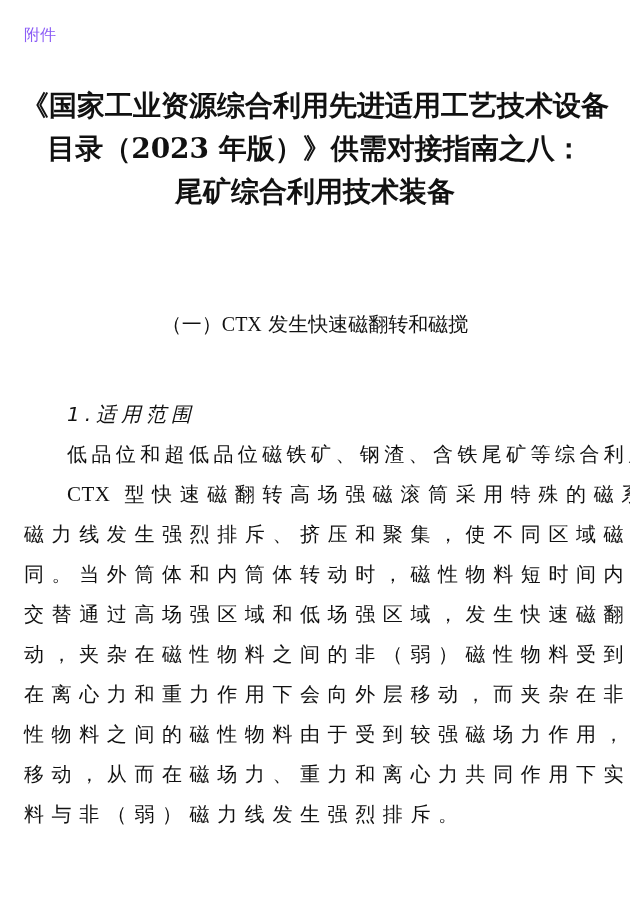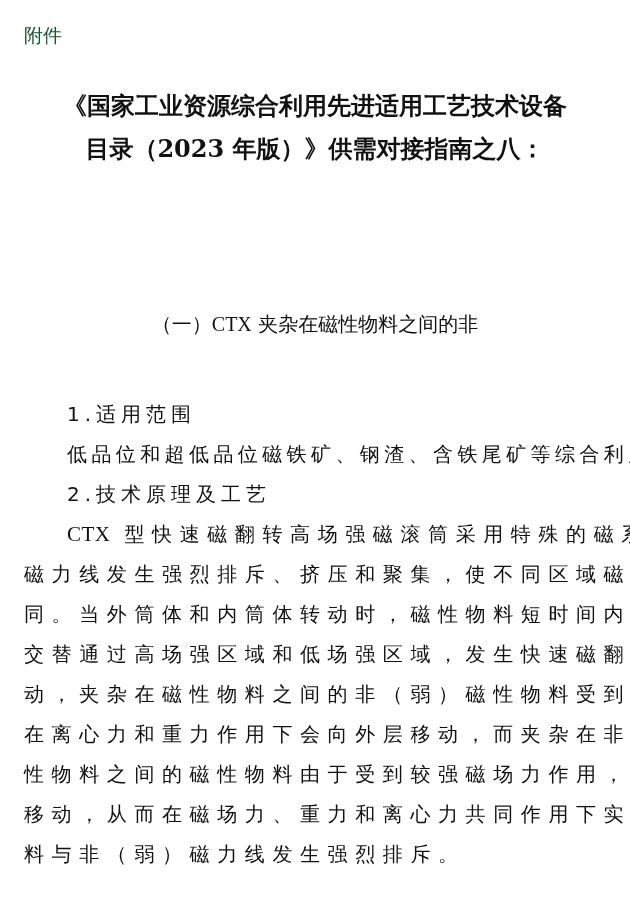--- a/index.html
+++ b/index.html
@@ -19,33 +19,33 @@
       position: absolute;
       left: 0; top: 0;
       width: 630px;
       height: 906px;
     }
     .attachment-label {
       position: absolute;
       left: 24px;
       top: 22px;
       font-family: "DejaVu Sans", "Liberation Sans", sans-serif;
-      font-size: 19px;
+      font-size: 16px;
       line-height: 26px;
-      color: #14532d;
+      color: #8b5cf6;
     }
     .doc-title {
       position: absolute;
       left: 0;
       top: 84px;
       width: 630px;
       text-align: center;
       font-family: "DejaVu Serif", "Liberation Serif", serif;
       font-weight: bold;
-      font-size: 24px;
+      font-size: 28px;
       line-height: 43px;
       color: #111;
     }
     .doc-title .title-line {
       display: block;
       white-space: nowrap;
     }
     .section-heading {
       position: absolute;
       left: 0;
@@ -69,20 +69,21 @@
       font-family: "DejaVu Sans", "Liberation Sans", sans-serif;
       font-size: 20px;
       line-height: 40px;
       letter-spacing: 7.6px;
       color: #111;
     }
     .body-block .sub-heading {
       padding-left: 43px;
       letter-spacing: 5px;
       white-space: nowrap;
+      font-style: italic;
     }
     .body-block .indent-line {
       padding-left: 43px;
       white-space: nowrap;
     }
     .body-block .para-line {
       white-space: nowrap;
     }
     .body-block .first-line {
       padding-left: 43px;
@@ -100,31 +101,31 @@
 </head>
 <body>
 
 <div class="page">
 
   <div class="attachment-label">附件</div>
 
   <div class="doc-title">
     <span class="title-line">《国家工业资源综合利用先进适用工艺技术设备</span>
     <span class="title-line">目录（2023 年版）》供需对接指南之八：</span>
+    <span class="title-line">尾矿综合利用技术装备</span>
   </div>
 
   <div class="section-heading">
-    <span>（一）</span><span class="latin">CTX</span><span> 夹杂在磁性物料之间的非</span>
+    <span>（一）</span><span class="latin">CTX</span><span> 发生快速磁翻转和磁搅</span>
   </div>
 
   <div class="body-block">
     <div class="sub-heading">1.适用范围</div>
     <div class="indent-line scope-line">低品位和超低品位磁铁矿、钢渣、含铁尾矿等综合利用。</div>
 
-    <div class="sub-heading">2.技术原理及工艺</div>
     <div class="first-line"><span class="latin-serif">CTX</span><span> 型快速磁翻转高场强磁滚筒采用特殊的磁系设计，</span></div>
     <div class="para-line">磁力线发生强烈排斥、挤压和聚集，使不同区域磁场强度不</div>
     <div class="para-line">同。当外筒体和内筒体转动时，磁性物料短时间内快速多次</div>
     <div class="para-line">交替通过高场强区域和低场强区域，发生快速磁翻转和磁搅</div>
     <div class="para-line">动，夹杂在磁性物料之间的非（弱）磁性物料受到磁搅动，</div>
     <div class="para-line">在离心力和重力作用下会向外层移动，而夹杂在非（弱）磁</div>
     <div class="para-line">性物料之间的磁性物料由于受到较强磁场力作用，会向内层</div>
     <div class="para-line">移动，从而在磁场力、重力和离心力共同作用下实现磁性物</div>
     <div class="para-line">料与非（弱）磁力线发生强烈排斥。</div>
   </div>

